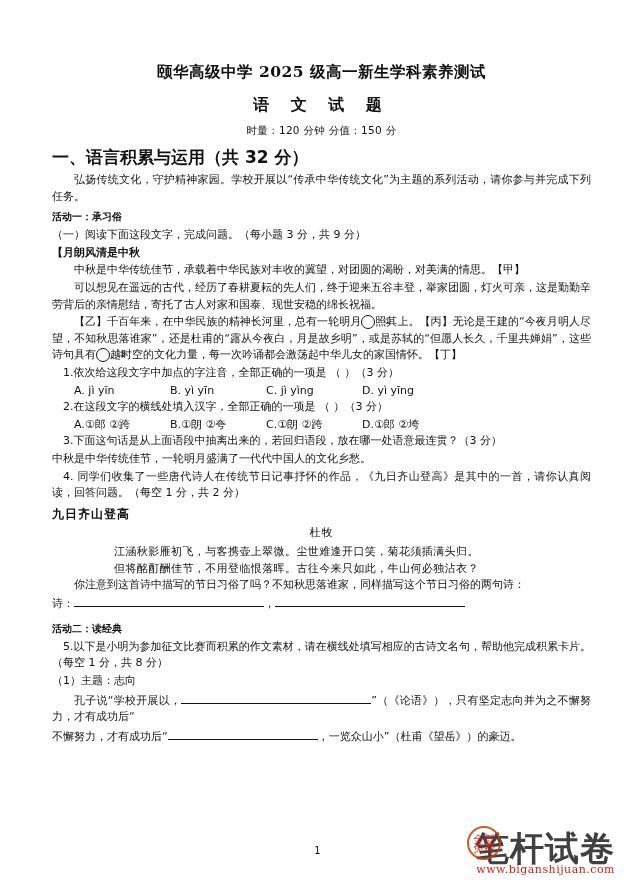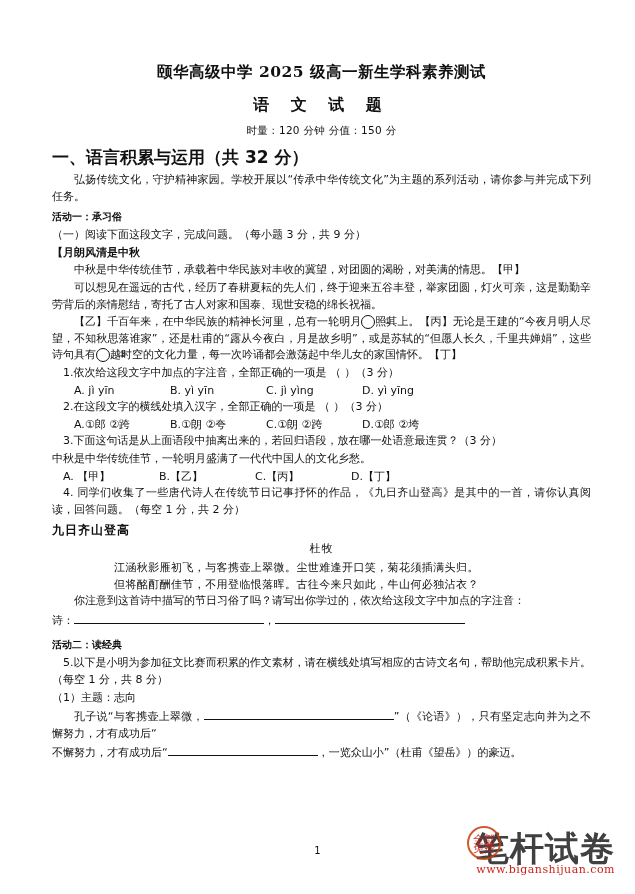--- a/index.html
+++ b/index.html
@@ -191,43 +191,37 @@
   <p class="para ind1">2.在这段文字的横线处填入汉字，全部正确的一项是 （ ）（3 分）</p>
   <div class="opt-row">
     <span class="w1">A.①郎 ②跨</span>
     <span class="w2">B.①朗 ②夸</span>
     <span class="w3">C.①朗 ②跨</span>
     <span>D.①郎 ②垮</span>
   </div>
 
   <p class="para ind1">3.下面这句话是从上面语段中抽离出来的，若回归语段，放在哪一处语意最连贯？（3 分）</p>
   <p class="para">中秋是中华传统佳节，一轮明月盛满了一代代中国人的文化乡愁。</p>
-  <div class="opt-row" style="padding-left:11px;">
-    <span class="w1">A. 【甲】</span>
-    <span class="w2">B.【乙】</span>
-    <span class="w3">C.【丙】</span>
-    <span>D.【丁】</span>
-  </div>
 
   <p class="para ind1">4. 同学们收集了一些唐代诗人在传统节日记事抒怀的作品，《九日齐山登高》是其中的一首，请你认真阅读，回答问题。（每空 1 分，共 2 分）</p>
 
   <div class="poem-title">九日齐山登高</div>
   <div class="poem-author">杜牧</div>
   <p class="poem-line">江涵秋影雁初飞，与客携壶上翠微。尘世难逢开口笑，菊花须插满头归。</p>
   <p class="poem-line">但将酩酊酬佳节，不用登临恨落晖。古往今来只如此，牛山何必独沾衣？</p>
 
-  <p class="para ind2"><span>你注意到这首诗中描写的节日习俗了吗？请写出你学过的，依次给这段文字中加点的字注音：</span></p>
+  <p class="para ind2"><span>你注意到这首诗中描写的节日习俗了吗？不知秋思落谁家，同样描写这个节日习俗的两句诗：</span></p>
   <p class="para"><span>诗：</span><span class="u-line u-xl"></span><span>，</span><span class="u-line u-xl"></span></p>
 
   <div class="act-head" style="margin-top:9px;">活动二：读经典</div>
 
   <p class="para ind1">5.以下是小明为参加征文比赛而积累的作文素材，请在横线处填写相应的古诗文名句，帮助他完成积累卡片。（每空 1 分，共 8 分）</p>
   <p class="para">（1）主题：志向</p>
 
-  <p class="para ind2"><span>孔子说“与客携壶上翠微，</span><span class="u-line u-xl"></span><span>”（《论语》），只有坚定志向并为之不懈努力，才有成功后“</span></p>
+  <p class="para ind2"><span>孔子说“学校开展以，</span><span class="u-line u-xl"></span><span>”（《论语》），只有坚定志向并为之不懈努力，才有成功后“</span></p>
   <p class="para"><span>不懈努力，才有成功后“</span><span class="u-line u-long"></span><span>，一览众山小”（杜甫《望岳》）的豪迈。</span></p>
 
   <div class="page-num">1</div>
 
   <div class="watermark">
     <div class="wm-stamp">全部免费</div>
     <div class="wm-main">笔杆试卷</div>
     <div class="wm-sub">www.biganshijuan.com</div>
   </div>
 

